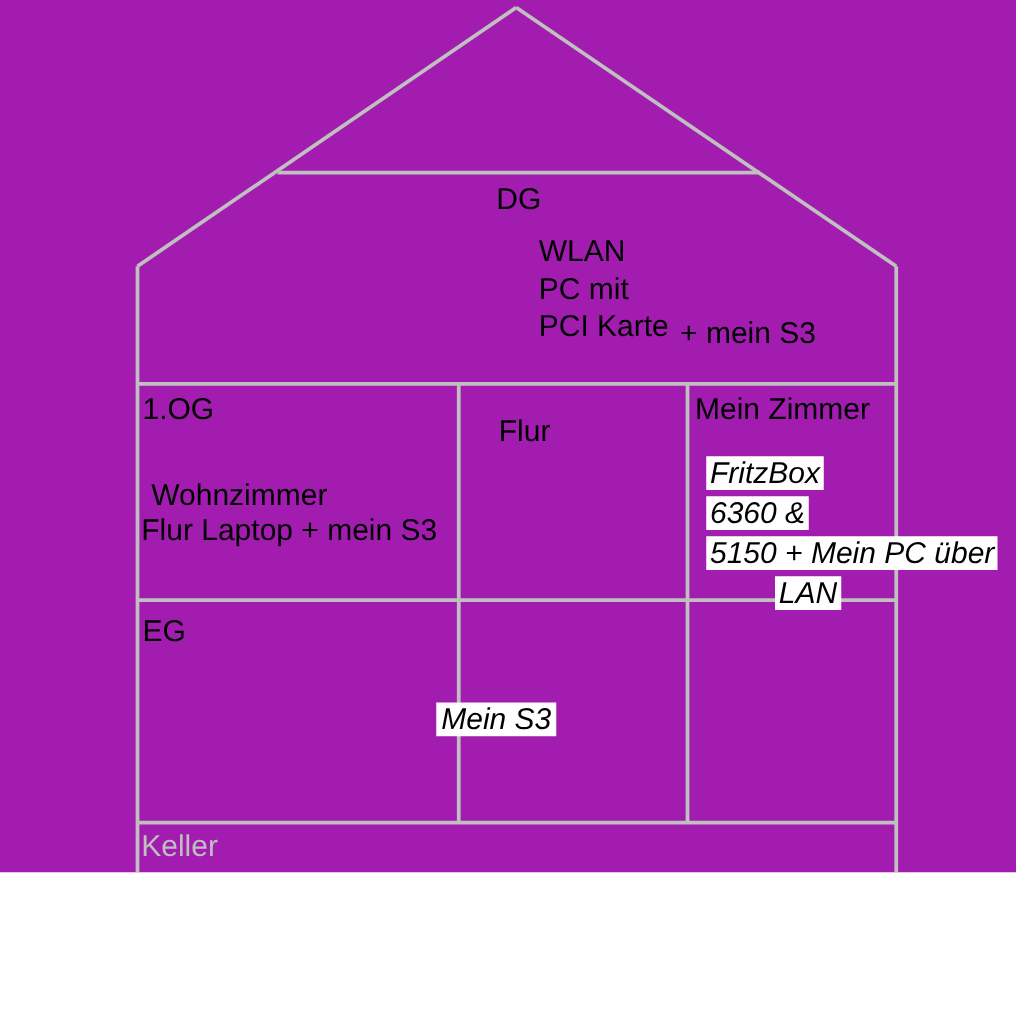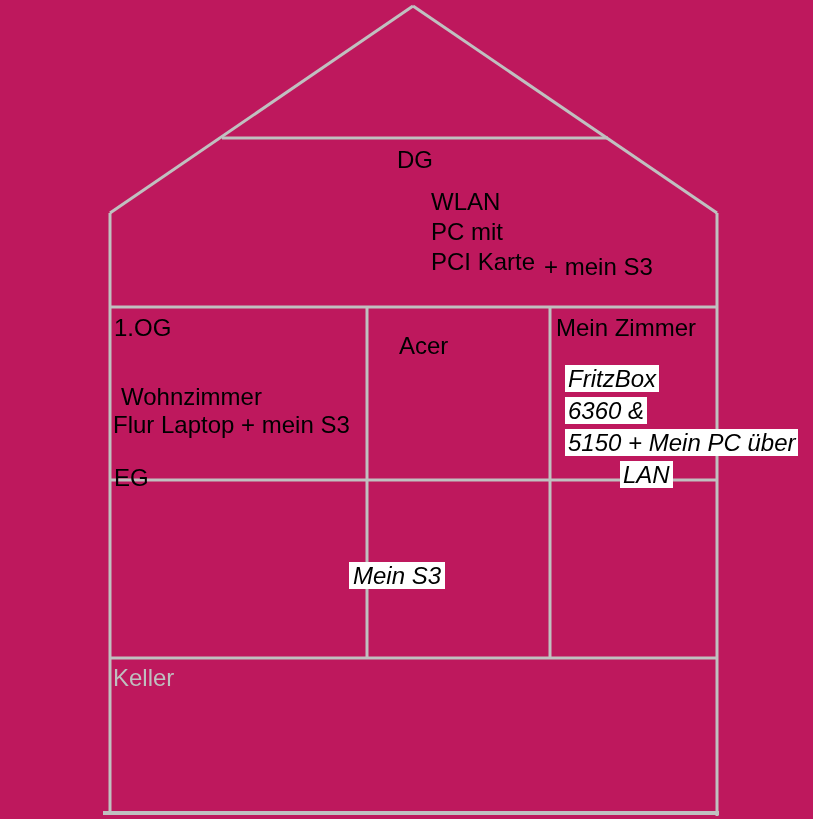--- a/index.html
+++ b/index.html
@@ -3,22 +3,22 @@
 <meta charset="utf-8">
 <style>
   html, body {
     margin: 0;
     padding: 0;
     background: #ffffff;
   }
   #stage {
     position: relative;
     width: 813px;
-    height: 819px;
-    background: #be185d;
+    height: 698px;
+    background: #a21caf;
     overflow: hidden;
     font-family: "Liberation Sans", "DejaVu Sans", sans-serif;
     color: #000000;
   }
   #house-svg {
     position: absolute;
     left: 0;
     top: 0;
     z-index: 0;
   }
@@ -68,31 +68,31 @@
     </div>
   </div>
 
   <div class="txt" style="left:114px; top:314px;">1.OG</div>
 
   <div class="txt" style="left:113px; top:359px;margin-top:24px;">
     <div class="indent">Wohnzimmer</div>
     <div>Flur Laptop + mein S3</div>
   </div>
 
-  <div class="txt" style="left:399px; top:332px;">Acer</div>
+  <div class="txt" style="left:399px; top:332px;">Flur</div>
 
   <div class="txt" style="left:556px; top:314px;">Mein Zimmer</div>
 
   <div class="txt lh32" style="left:565px; top:363px;">
     <div><span class="whitebox">FritzBox</span></div>
     <div><span class="whitebox">6360 &amp;</span></div>
     <div><span class="whitebox">5150 + Mein PC über</span></div>
   </div>
 
   <div class="txt" style="left:620px; top:461px;"><span class="whitebox">LAN</span></div>
 
-  <div class="txt" style="left:114px; top:464px;">EG</div>
+  <div class="txt" style="left:114px; top:492px;">EG</div>
 
   <div class="txt" style="left:349px; top:562px;text-align:center;"><span class="whitebox" style="padding:0 4px;">Mein S3</span></div>
 
   <div class="txt muted" style="left:113px; top:664px;">Keller</div>
 
 </div>
 
 </body></html>

